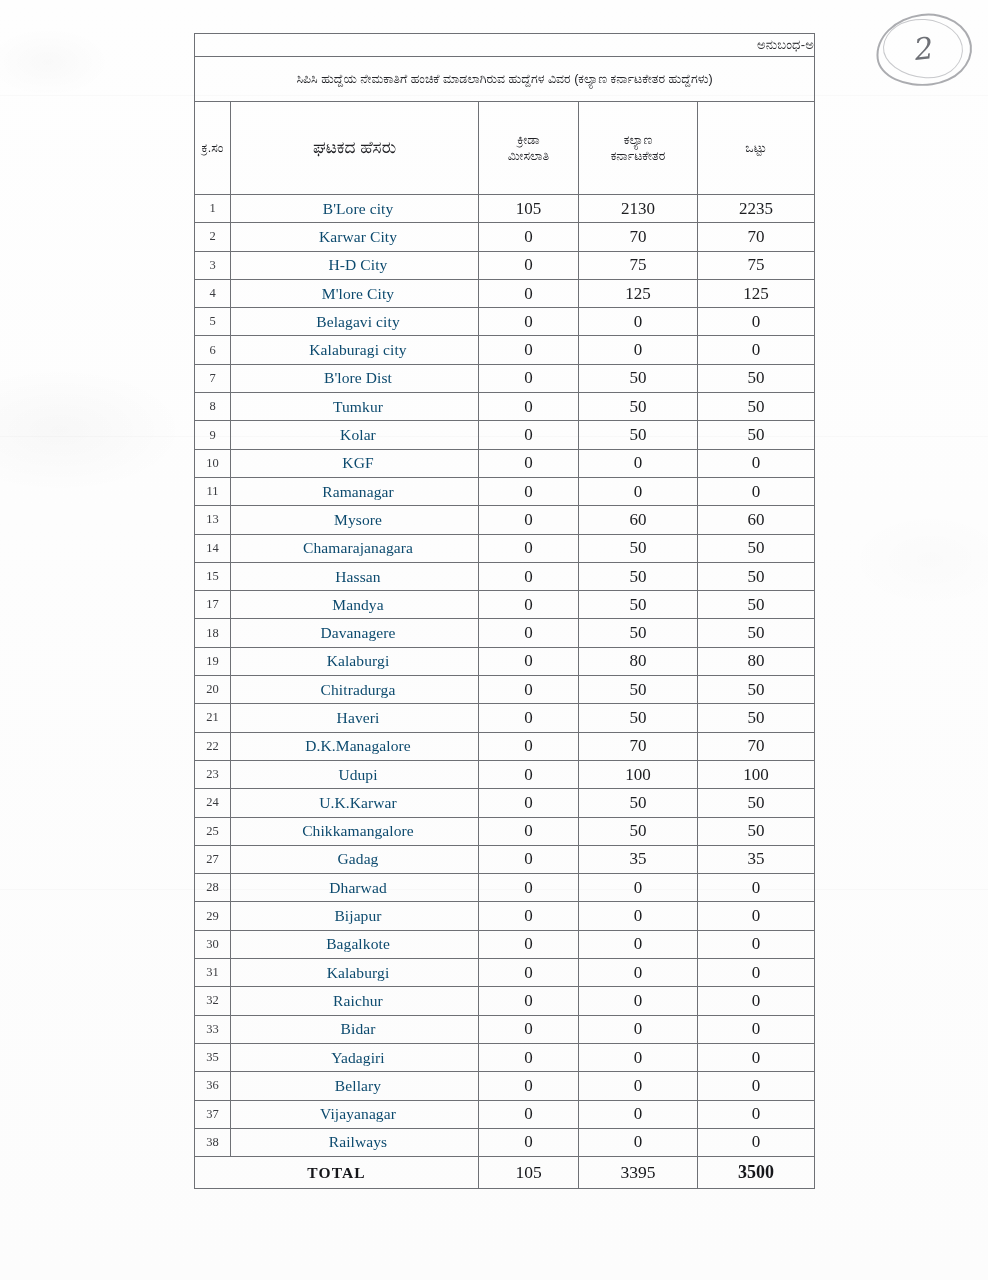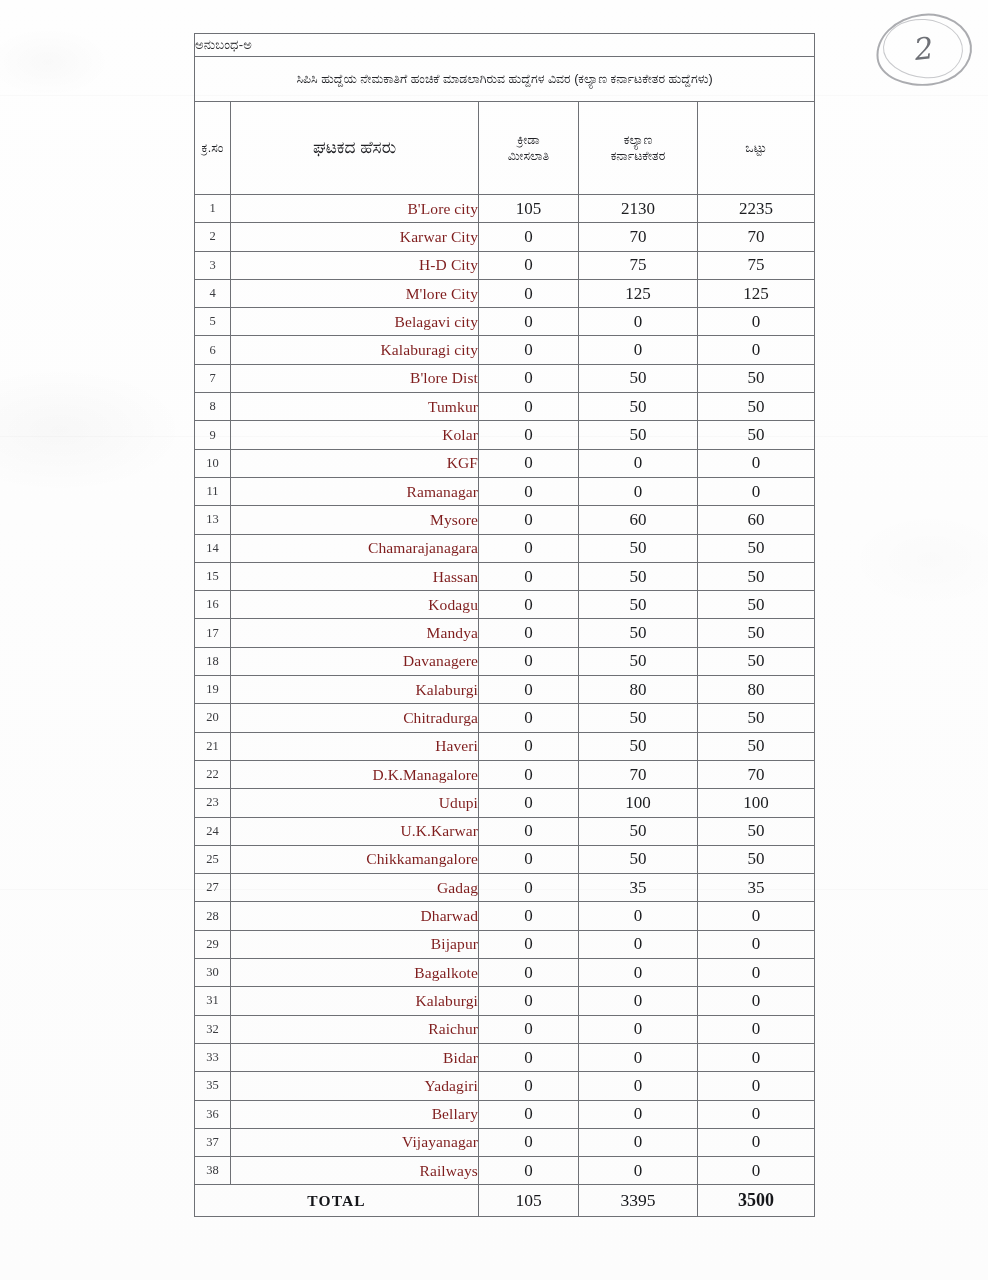--- a/index.html
+++ b/index.html
@@ -92,21 +92,21 @@
   col.c-kk   { width: 119px; }
   col.c-tot  { width: 117px; }
 
   .kan {
     font-family: "Liberation Sans", "DejaVu Sans", sans-serif;
   }
 
   
   .r-annex td {
     height: 22px;
-    text-align: left;
+    text-align: right;
     font-size: 13px;
     letter-spacing: .2px;
     color: #26272a;
     margin-top: 12px;
   }
   
   .r-sub td {
     height: 44px;
     text-align: center;
     font-size: 12.5px;
@@ -129,23 +129,23 @@
   tr.r-data td {
     height: 27.3px;
     font-size: 15.5px;
   }
   tr.r-data td.sl {
     text-align: center;
     font-size: 12.5px;
     color: #3a3b3f;
   }
   tr.r-data td.unit {
-    text-align: right;
+    text-align: center;
     padding-left: 7px;
-    color: #7f1d1d;
+    color: #0c4a6e;
     letter-spacing: .1px;
   }
   tr.r-data td.num {
     text-align: center;
     font-size: 17px;
     color: #1c1d20;
   }
 
   
   tr.r-total td {
@@ -317,27 +317,20 @@
           <td class="num">50</td>
         </tr>
         <tr class="r-data">
           <td class="sl">15</td>
           <td class="unit">Hassan</td>
           <td class="num">0</td>
           <td class="num">50</td>
           <td class="num">50</td>
         </tr>
         <tr class="r-data">
-          <td class="sl">16</td>
-          <td class="unit">Kodagu</td>
-          <td class="num">0</td>
-          <td class="num">50</td>
-          <td class="num">50</td>
-        </tr>
-        <tr class="r-data">
           <td class="sl">17</td>
           <td class="unit">Mandya</td>
           <td class="num">0</td>
           <td class="num">50</td>
           <td class="num">50</td>
         </tr>
         <tr class="r-data">
           <td class="sl">18</td>
           <td class="unit">Davanagere</td>
           <td class="num">0</td>

